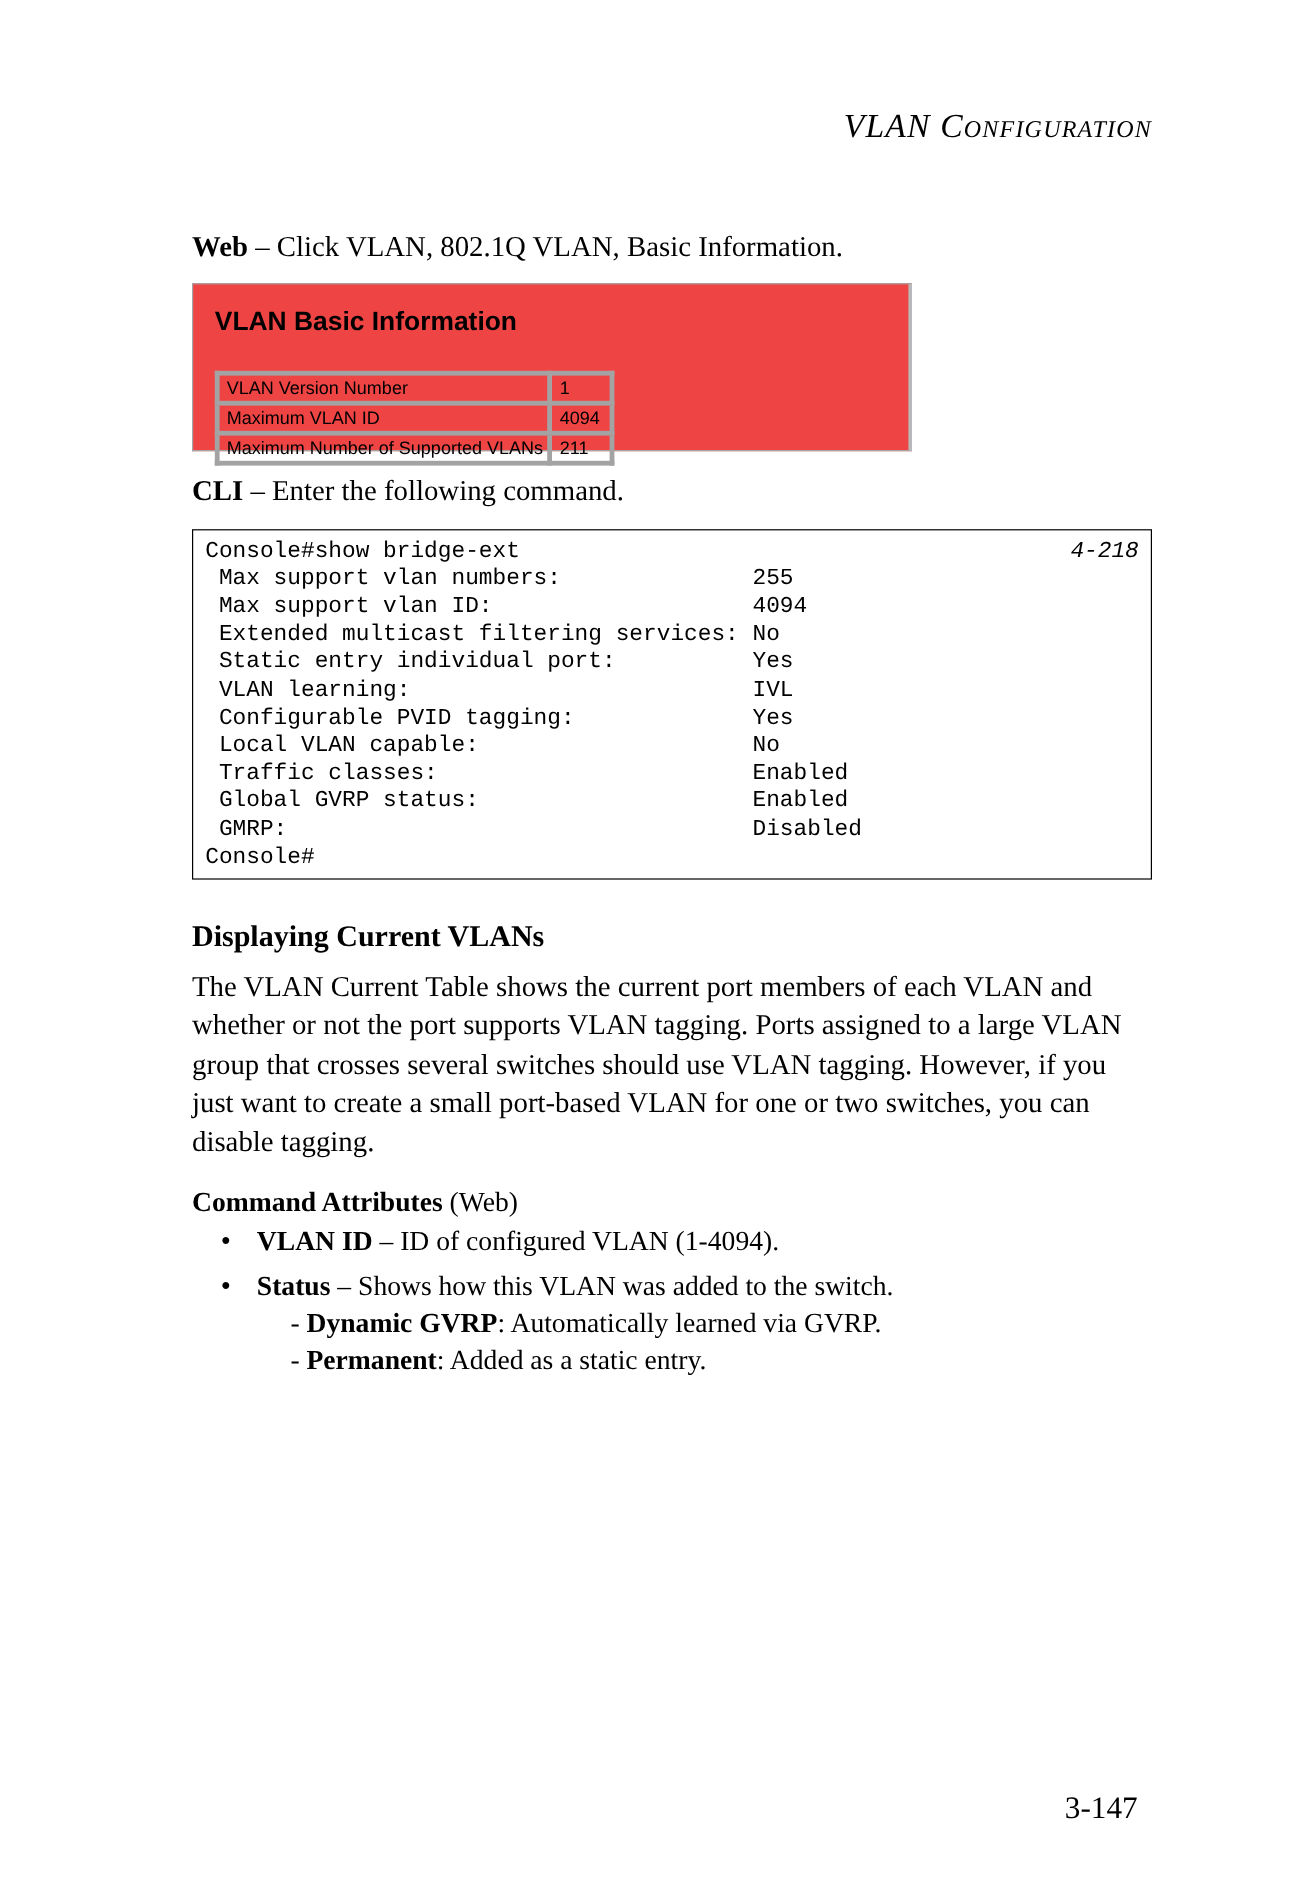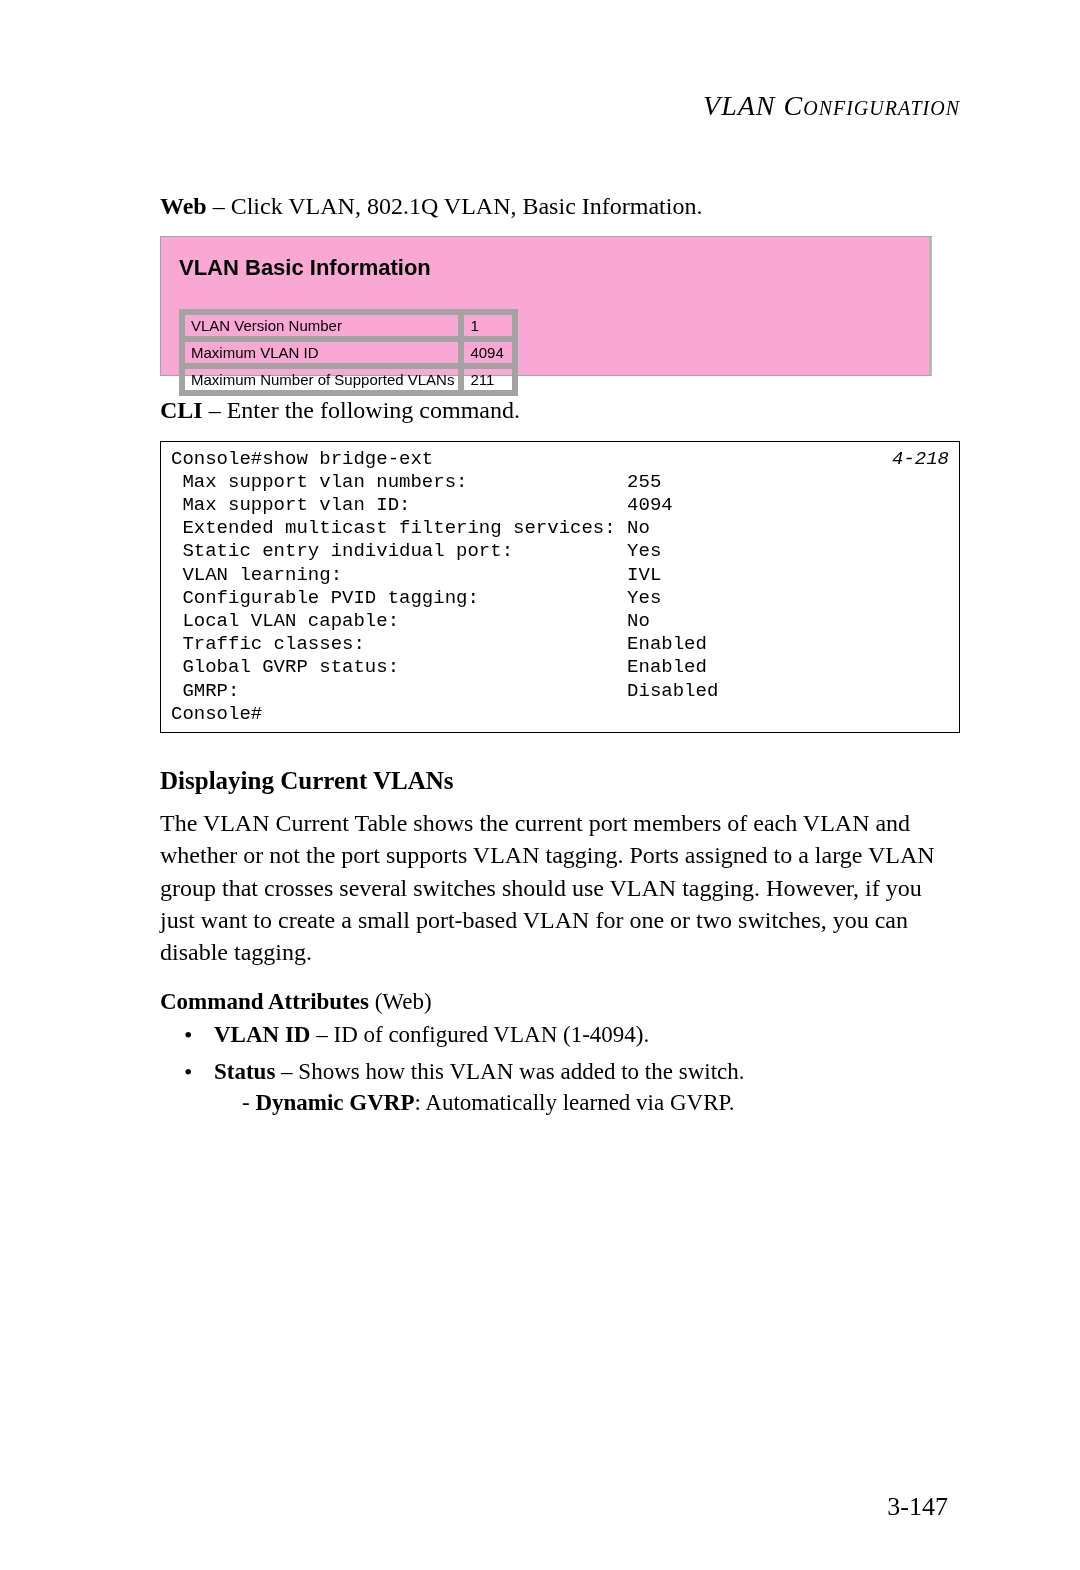--- a/index.html
+++ b/index.html
@@ -28,38 +28,38 @@
     font-size: 24px;
     line-height: 1.35;
     margin: 12px 0 14px 0;
   }
   .strong { font-weight: bold; }
   .ui-shot {
     border: 1px solid #a4a4a4;
     border-right: 3px solid #b8b8b8;
     margin: 2px 0 18px 0;
     padding: 18px 16px 22px 18px;
-    background: #f9a8d4;
-    width: 772px;
+    background: #ef4444;
+    width: 600px;
     height: 140px;
     box-sizing: border-box;
   }
   .ui-title {
     font-family: Arial, Helvetica, sans-serif;
     font-weight: bold;
     font-size: 22px;
     margin-bottom: 28px;
   }
   .ui-table {
     border-collapse: collapse;
     font-family: "Trebuchet MS", Arial, sans-serif;
     font-size: 15px;
   }
   .ui-table td {
-    border: 6px solid #a3a3a3;
+    border: 4px solid #a3a3a3;
     padding: 2px 4px 2px 6px;
     margin-top: 24px;
   }
   .ui-table td.val { width: 38px; }
   .fig-caption {
     text-align: center;
     font-weight: bold;
     font-size: 22px;
     margin: 10px 0 26px 0;
   }
@@ -176,18 +176,19 @@
     <span class="strong">Command Attributes</span><span> (Web)</span>
   </p>
 
   <ul class="bullets">
     <li>
       <span class="strong">VLAN ID</span><span> – ID of configured VLAN (1-4094).</span>
     </li>
     <li>
       <span class="strong">Status</span><span> – Shows how this VLAN was added to the switch.</span>
       <span class="sub-item">- <span class="strong">Dynamic GVRP</span><span>: Automatically learned via GVRP.</span></span>
+      <span class="sub-item">- <span class="strong">Permanent</span><span>: Added as a static entry.</span></span>
     </li>
   </ul>
 
   <div class="page-num">3-147</div>
 
 </div>
 
 </body></html>

